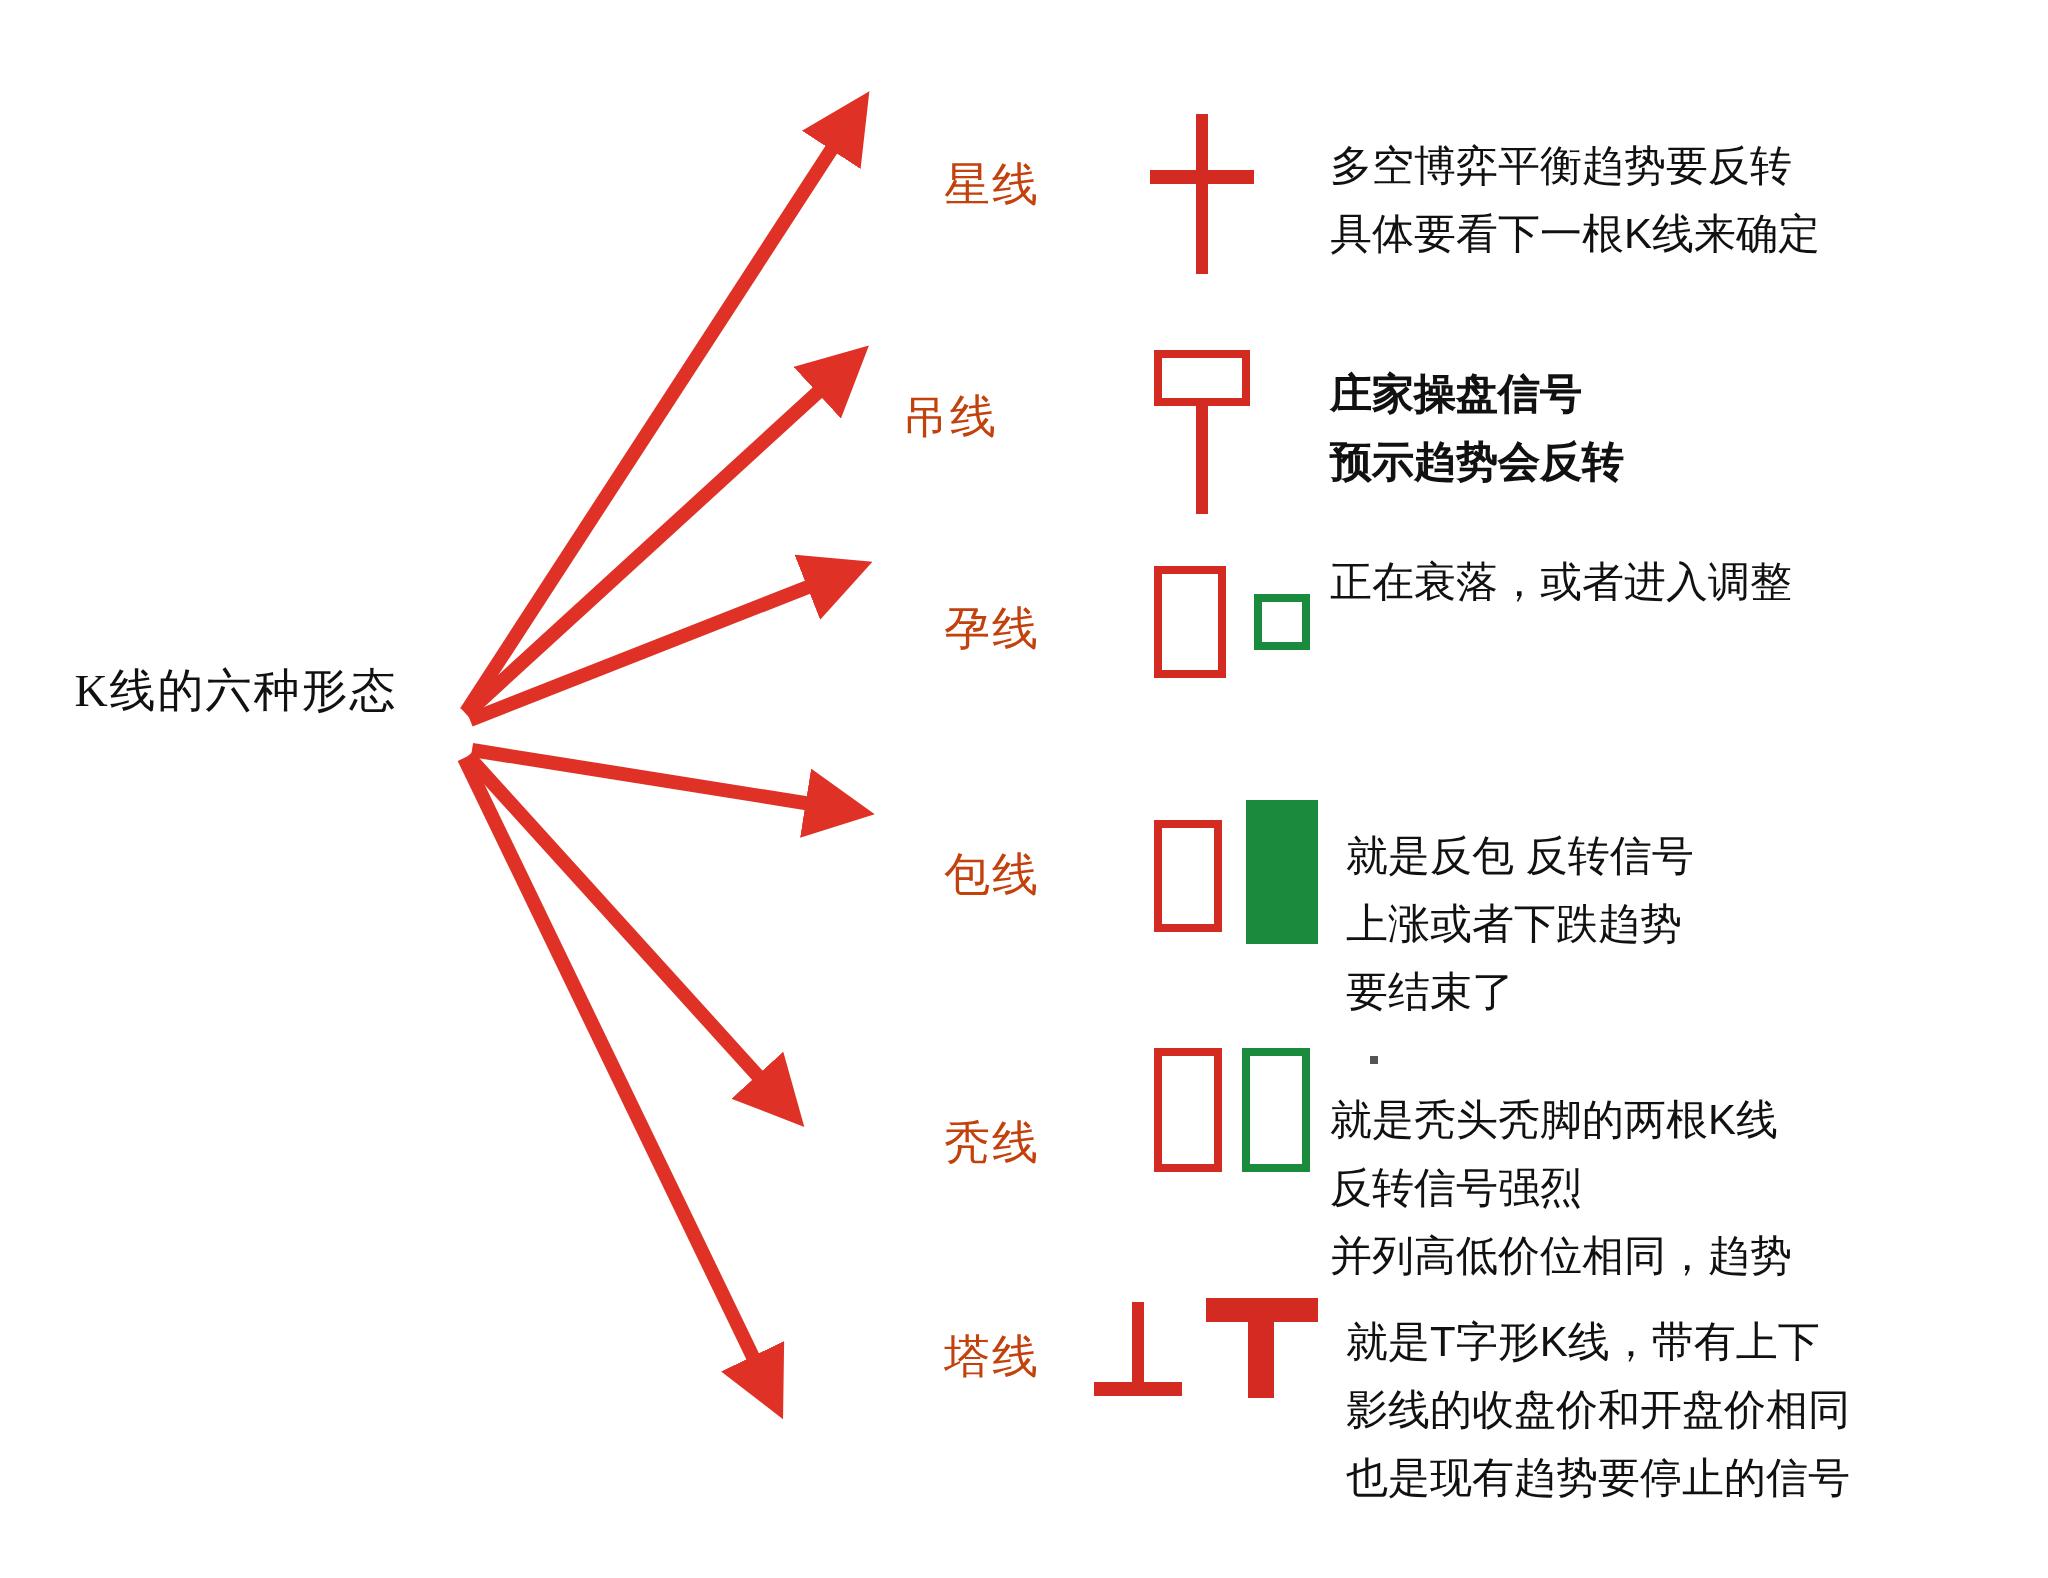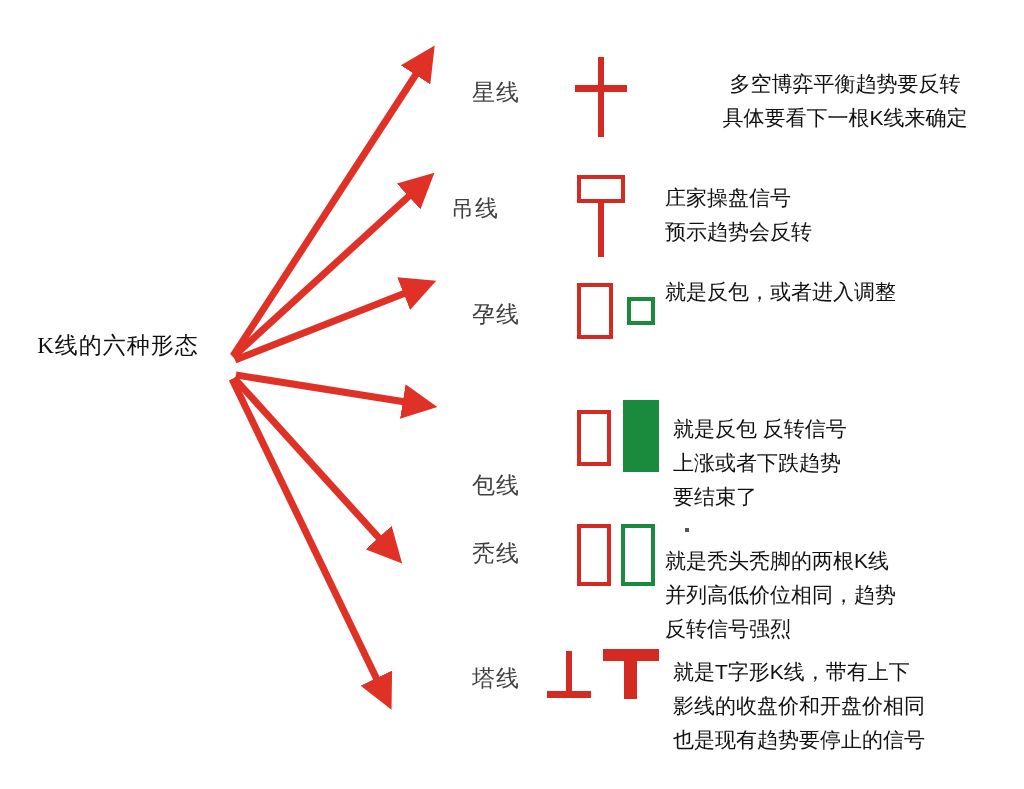--- a/index.html
+++ b/index.html
@@ -43,21 +43,21 @@
     width: 580px;
   }
 
   .row-name {
     position: absolute;
     left: 0px;
     width: 90px;
     text-align: right;
     font-size: 23px;
     letter-spacing: 1px;
-    color: #404040;
+    color: #c2410c;
   }
 
   .glyph {
     position: absolute;
     left: 105px;
     width: 130px;
     height: 100px;
   }
 
   .desc {
@@ -113,73 +113,73 @@
 </svg>
 
 <div class="root-label">K线的六种形态</div>
 
 <div class="row" style="top:55px;">
   <div class="row-name" style="top:22px;">星线</div>
   <div class="glyph">
     <div class="cd wick-red" style="left:63px; top:2px; width:6px; height:80px;"></div>
     <div class="cd wick-red" style="left:40px; top:30px; width:52px; height:7px;"></div>
   </div>
-  <div class="desc" style="top:12px;text-align:center;">
+  <div class="desc" style="top:12px;">
     <div>多空博弈平衡趋势要反转</div>
     <div>具体要看下一根K线来确定</div>
   </div>
 </div>
 
 <div class="row" style="top:175px;">
   <div class="row-name" style="top:18px;text-align:center;">吊线</div>
   <div class="glyph">
     <div class="cd body-red-hollow" style="left:42px; top:0px; width:48px; height:28px;"></div>
     <div class="cd wick-red" style="left:63px; top:26px; width:6px; height:56px;"></div>
   </div>
-  <div class="desc" style="top:6px;">
+  <div class="desc" style="top:6px;font-weight:bold;">
     <div>庄家操盘信号</div>
     <div>预示趋势会反转</div>
   </div>
 </div>
 
 <div class="row" style="top:275px;">
   <div class="row-name" style="top:24px;">孕线</div>
   <div class="glyph">
     <div class="cd body-red-hollow" style="left:42px; top:8px; width:36px; height:56px;"></div>
     <div class="cd body-green-hollow" style="left:92px; top:22px; width:28px; height:28px;"></div>
   </div>
   <div class="desc" style="top:0px;">
-    <div>就是反包，或者进入调整</div>
+    <div>正在衰落，或者进入调整</div>
   </div>
 </div>
 
 <div class="row" style="top:400px;">
-  <div class="row-name" style="top:22px;margin-top:48px;">包线</div>
+  <div class="row-name" style="top:22px;">包线</div>
   <div class="glyph">
     <div class="cd body-red-hollow" style="left:42px; top:10px; width:34px; height:56px;"></div>
     <div class="cd body-green-solid" style="left:88px; top:0px; width:36px; height:72px;"></div>
   </div>
   <div class="desc" style="top:12px; left:243px;">
     <div>就是反包 反转信号</div>
     <div>上涨或者下跌趋势</div>
     <div>要结束了</div>
   </div>
 </div>
 
 <div class="row" style="top:520px;">
-  <div class="row-name" style="top:18px;">秃线</div>
+  <div class="row-name" style="top:36px;">秃线</div>
   <div class="glyph">
     <div class="cd body-red-hollow" style="left:42px; top:4px; width:34px; height:62px;"></div>
     <div class="cd body-green-hollow" style="left:86px; top:4px; width:34px; height:62px;"></div>
     <div class="dot-mark" style="left:150px; top:8px;"></div>
   </div>
   <div class="desc" style="top:24px;">
     <div>就是秃头秃脚的两根K线</div>
+    <div>反转信号强烈</div>
     <div>并列高低价位相同，趋势</div>
-    <div>反转信号强烈</div>
   </div>
 </div>
 
 <div class="row" style="top:645px;">
   <div class="row-name" style="top:18px;">塔线</div>
   <div class="glyph">
     <div class="cd wick-red" style="left:31px; top:6px; width:6px; height:44px;"></div>
     <div class="cd wick-red" style="left:12px; top:46px; width:44px; height:7px;"></div>
     <div class="cd wick-red" style="left:68px; top:4px; width:56px; height:12px;"></div>
     <div class="cd wick-red" style="left:89px; top:4px; width:13px; height:50px;"></div>

